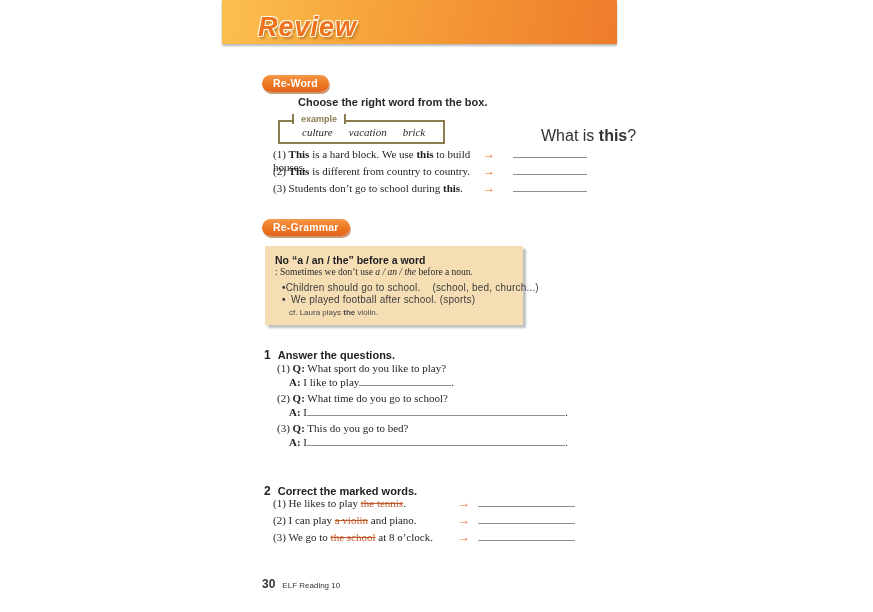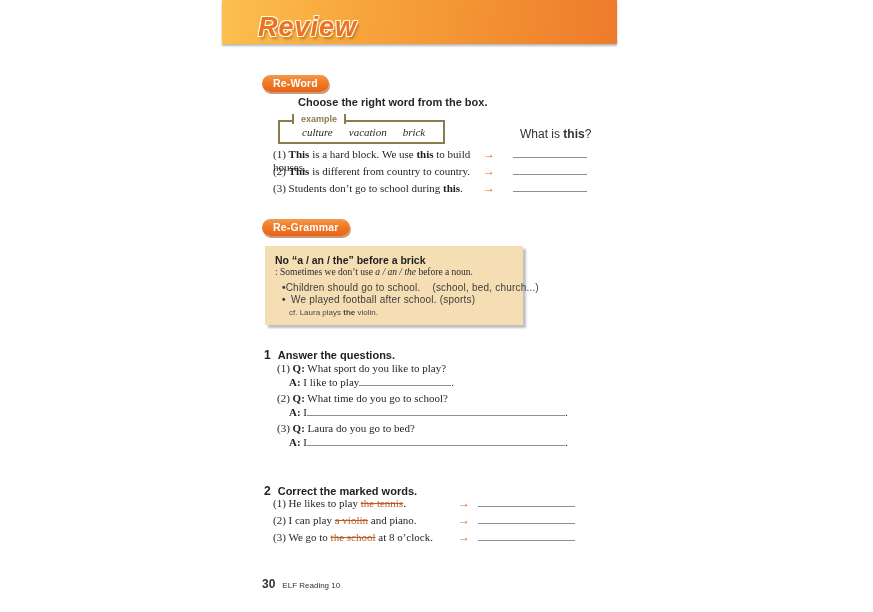--- a/index.html
+++ b/index.html
@@ -38,21 +38,21 @@
 
   
   .example-box{position:absolute;left:56px;top:120px;width:167px;height:24px;
     border:2px solid var(--example-border);display:flex;align-items:center;
     justify-content:space-between;padding:0 22px;gap:16px;}
   .example-label{position:absolute;top:-8px;left:12px;background:#fff;padding:0 7px;
     font-size:9px;font-weight:bold;color:var(--example-border);
     border-left:2px solid var(--example-border);border-right:2px solid var(--example-border);}
   .ex-word{font-family:"Liberation Serif",serif;font-size:11px;color:#2a2a2a;font-style:italic;}
 
-  .side-question{position:absolute;left:298px;top:127px;font-size:12px;color:#333;}
+  .side-question{position:absolute;left:319px;top:127px;font-size:16px;color:#333;}
 
   
   .rw-row{position:absolute;left:51px;display:flex;align-items:baseline;font-size:11px;line-height:13px;color:#1f1f1f;}
   .rw-text{width:210px;}
   .arrow{width:30px;color:var(--accent-orange);font-weight:bold;font-size:12px;}
   .blank{display:inline-block;height:10px;border-bottom:1px solid var(--blank-line);}
   .blank-rw{width:74px;}
 
   
   .gbox{position:absolute;left:43px;top:246px;width:258px;height:79px;background:var(--box-tan);
@@ -120,21 +120,21 @@
   </div>
   <div class="rw-row serif" style="top:182px">
     <span class="rw-text"><span class="seg-normal">(3) Students don’t go to school during </span><span class="seg-bold">this</span><span class="seg-normal">.</span></span>
     <span class="arrow">→</span>
     <span class="blank blank-rw"></span>
   </div>
 
   <div class="badge badge-regrammar">Re-Grammar</div>
 
   <div class="gbox">
-    <div class="g-title">No “a / an / the” before a brick</div>
+    <div class="g-title">No “a / an / the” before a word</div>
     <div class="g-rule serif"><span class="seg-normal">: Sometimes we don’t use </span><span class="seg-italic">a / an / the</span><span class="seg-normal"> before a noun.</span></div>
     <div class="g-bullet">
       <span class="dot">•</span>
       <span><span class="seg-normal">Children should go to school.&nbsp;&nbsp;&nbsp;&nbsp;(school, bed, church...)</span></span>
     </div>
     <div class="g-bullet">
       <span class="dot">•</span>
       <span><span class="seg-normal">We played football after school. (sports)</span></span>
     </div>
     <div class="g-cf"><span class="seg-normal">cf. Laura plays </span><span class="seg-bold">the</span><span class="seg-normal"> violin.</span></div>
@@ -152,21 +152,21 @@
     <span>.</span>
   </div>
 
   <div class="q-row serif" style="top:392px"><span class="seg-normal">(2) </span><span class="seg-bold">Q:</span><span class="seg-normal"> What time do you go to school?</span></div>
   <div class="a-row serif" style="top:406px">
     <span><span class="seg-bold">A:</span><span class="seg-normal"> I </span></span>
     <span class="blank blank-long"></span>
     <span>.</span>
   </div>
 
-  <div class="q-row serif" style="top:422px"><span class="seg-normal">(3) </span><span class="seg-bold">Q:</span><span class="seg-normal"> Laura do you go to bed?</span></div>
+  <div class="q-row serif" style="top:422px"><span class="seg-normal">(3) </span><span class="seg-bold">Q:</span><span class="seg-normal"> This do you go to bed?</span></div>
   <div class="a-row serif" style="top:436px">
     <span><span class="seg-bold">A:</span><span class="seg-normal"> I </span></span>
     <span class="blank blank-long"></span>
     <span>.</span>
   </div>
 
   <div class="ex-header" style="top:484px">
     <span class="ex-num">2</span>
     <span class="ex-title">Correct the marked words.</span>
   </div>

